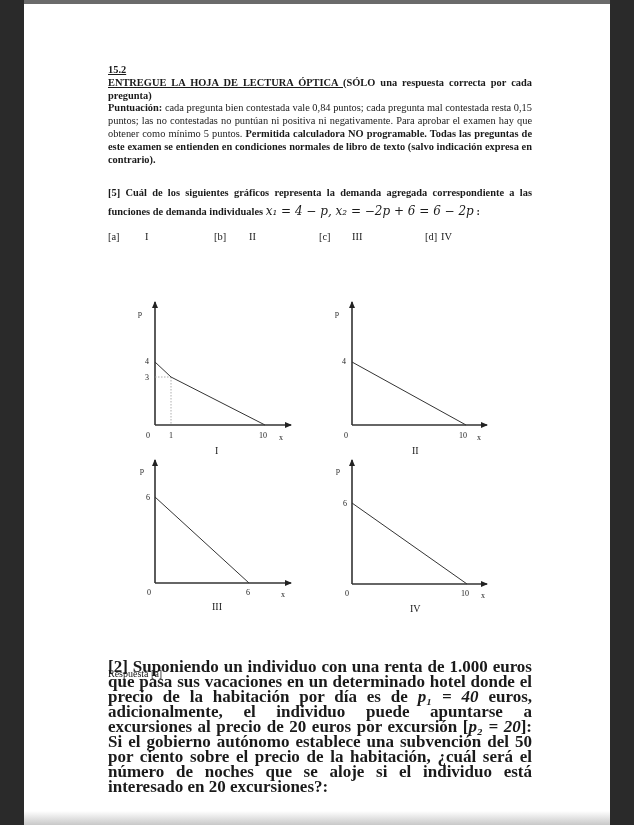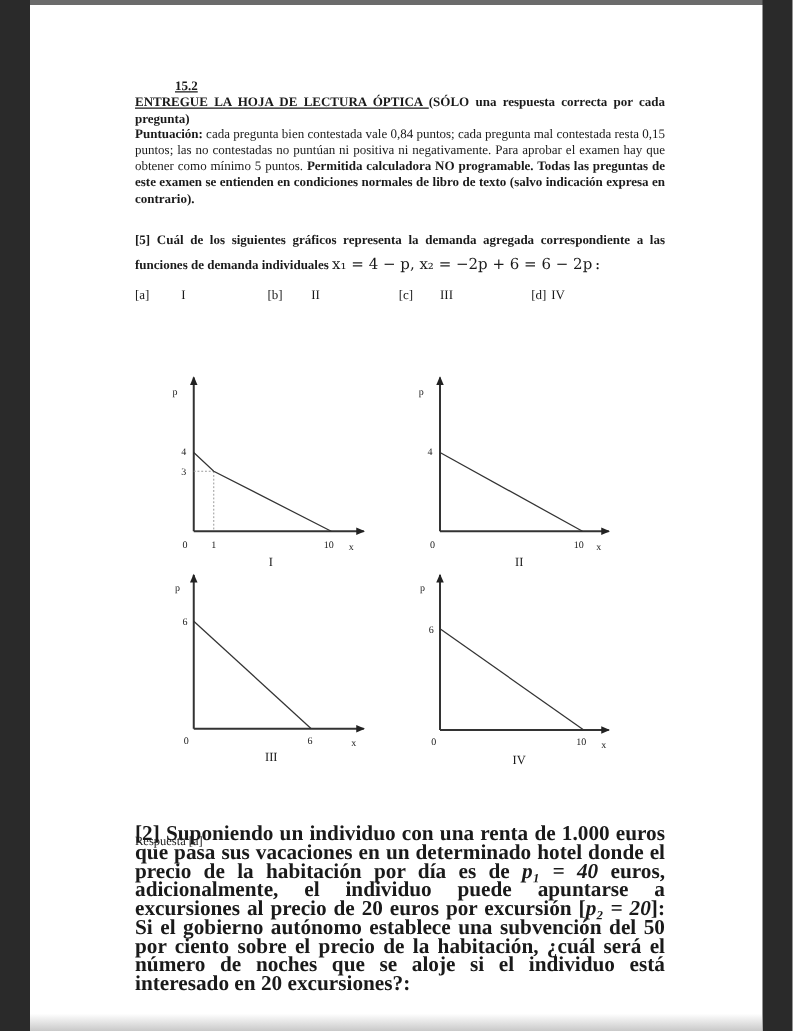--- a/index.html
+++ b/index.html
@@ -11,30 +11,30 @@
   }
   .topbar { position:absolute; left:24px; top:0; width:586px; height:4px; background:#6b6b6b; }
   .page {
     position:absolute; left:24px; top:4px; width:586px; height:821px;
     background:#ffffff;
   }
   .page-shadow {
     position:absolute; left:24px; bottom:0; width:586px; height:14px;
     background:linear-gradient(to bottom, rgba(255,255,255,0), #c8c8c8);
   }
-  .abs { position:absolute; white-space:nowrap;margin-left:32px; }
+  .abs { position:absolute; white-space:nowrap; }
   .txt { font-size:10.4px; line-height:13px; }
   .b { font-weight:bold; }
   .u { text-decoration:underline; }
   .para {
     position:absolute; left:108px; width:424px;
     font-size:10.4px; line-height:13px; text-align:justify;
   }
   .para2 { font-size:17px; line-height:15px; }
-  .eq { font-family:"DejaVu Serif", serif; font-weight:normal; font-size:12px;margin-top:32px; }
+  .eq { font-family:"DejaVu Serif", serif; font-style:italic; font-weight:normal; font-size:12px;margin-top:32px; }
   .opt { position:absolute; top:231px; font-size:10.4px; }
   svg.graph { position:absolute; overflow:visible; }
   .glabel { font-family:"Liberation Serif", serif; font-size:8px; fill:#222; }
   .roman { position:absolute; font-size:10px; }
   .answer { position:absolute; left:108px; top:668px; font-size:10px; }
 </style>
 </head>
 <body>
 
 <div class="topbar"></div>

